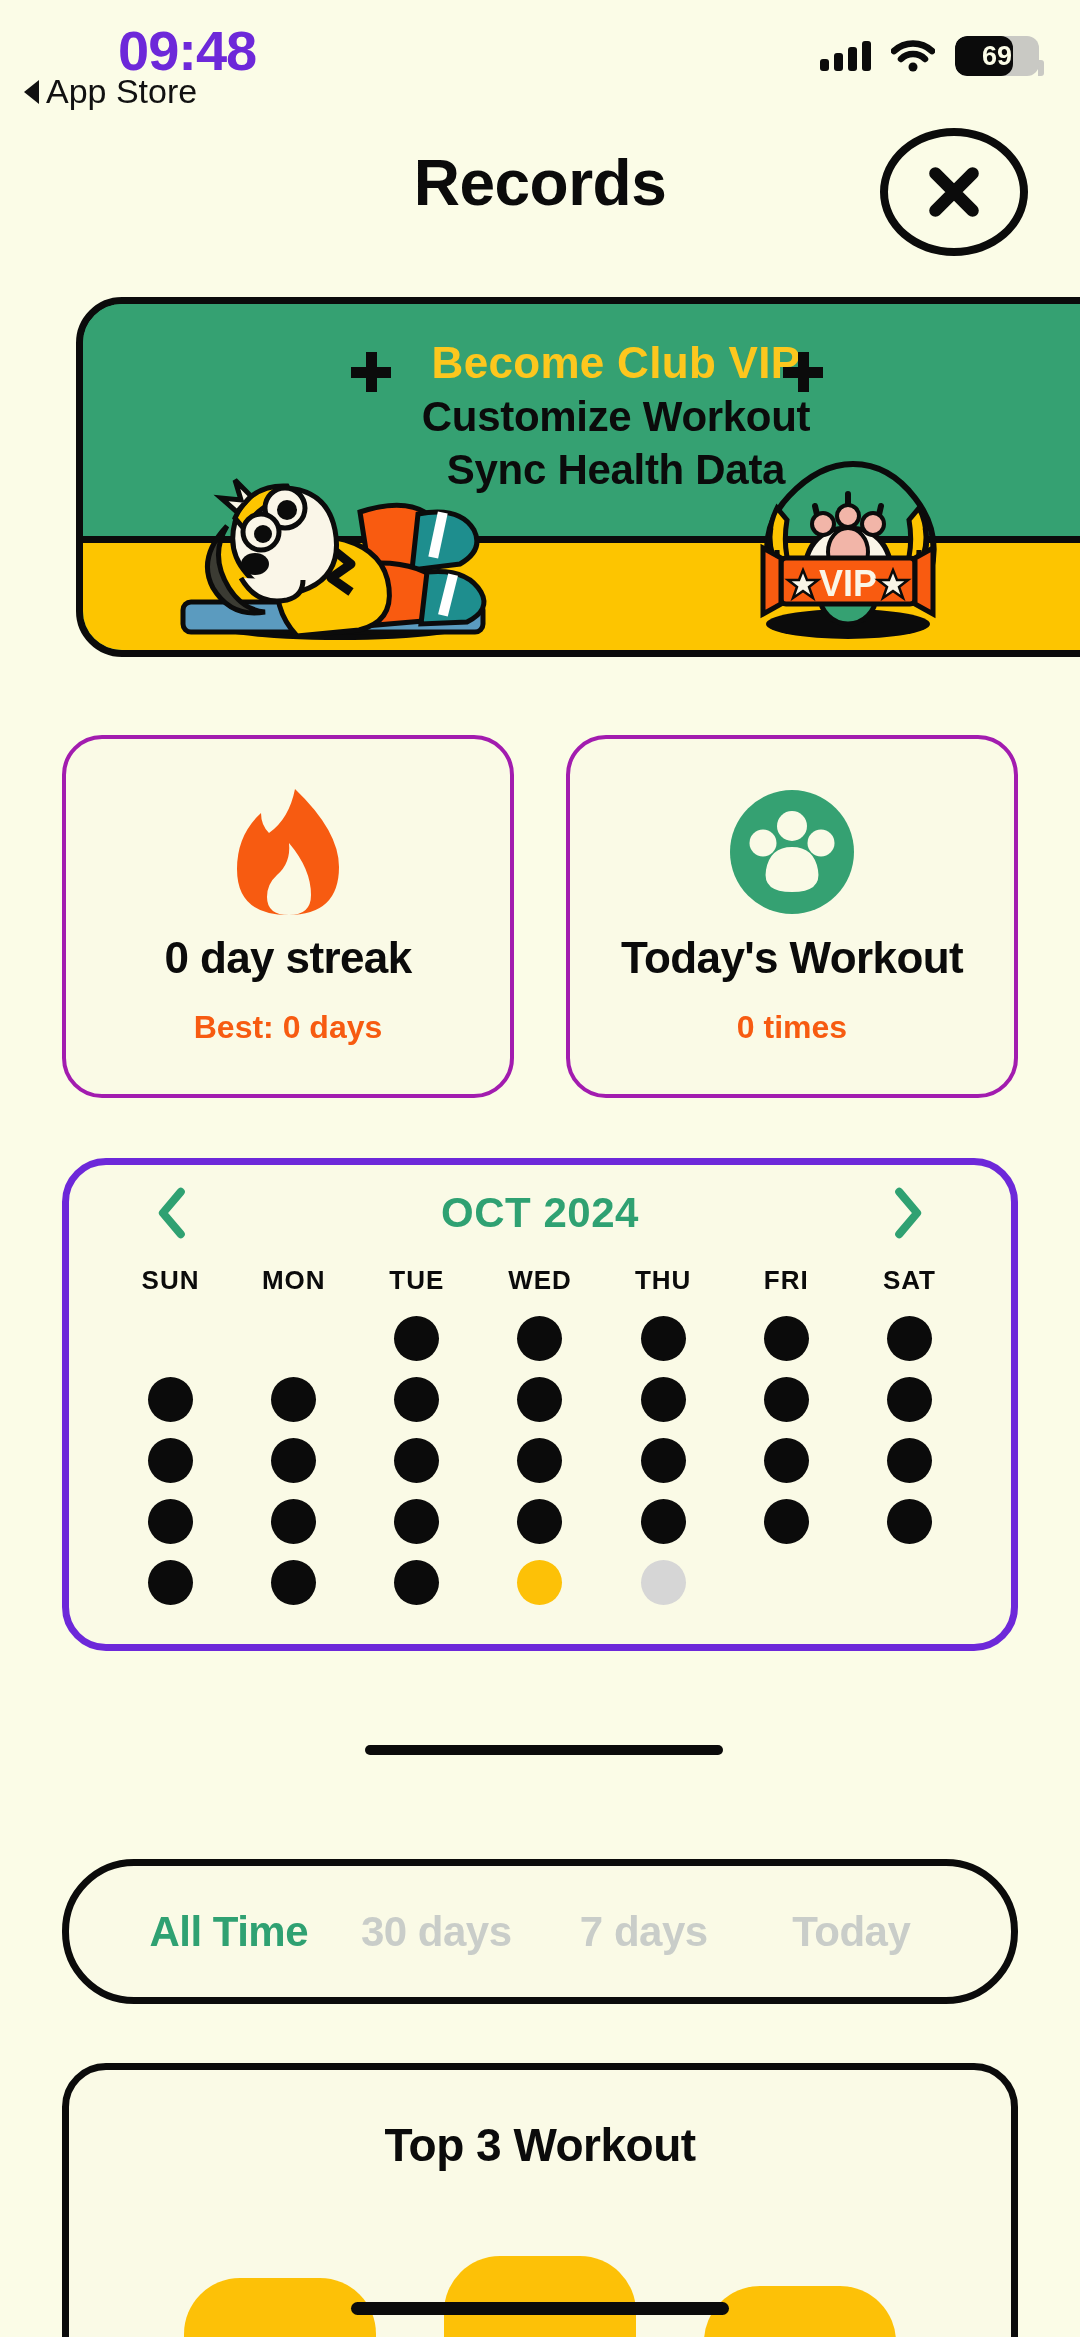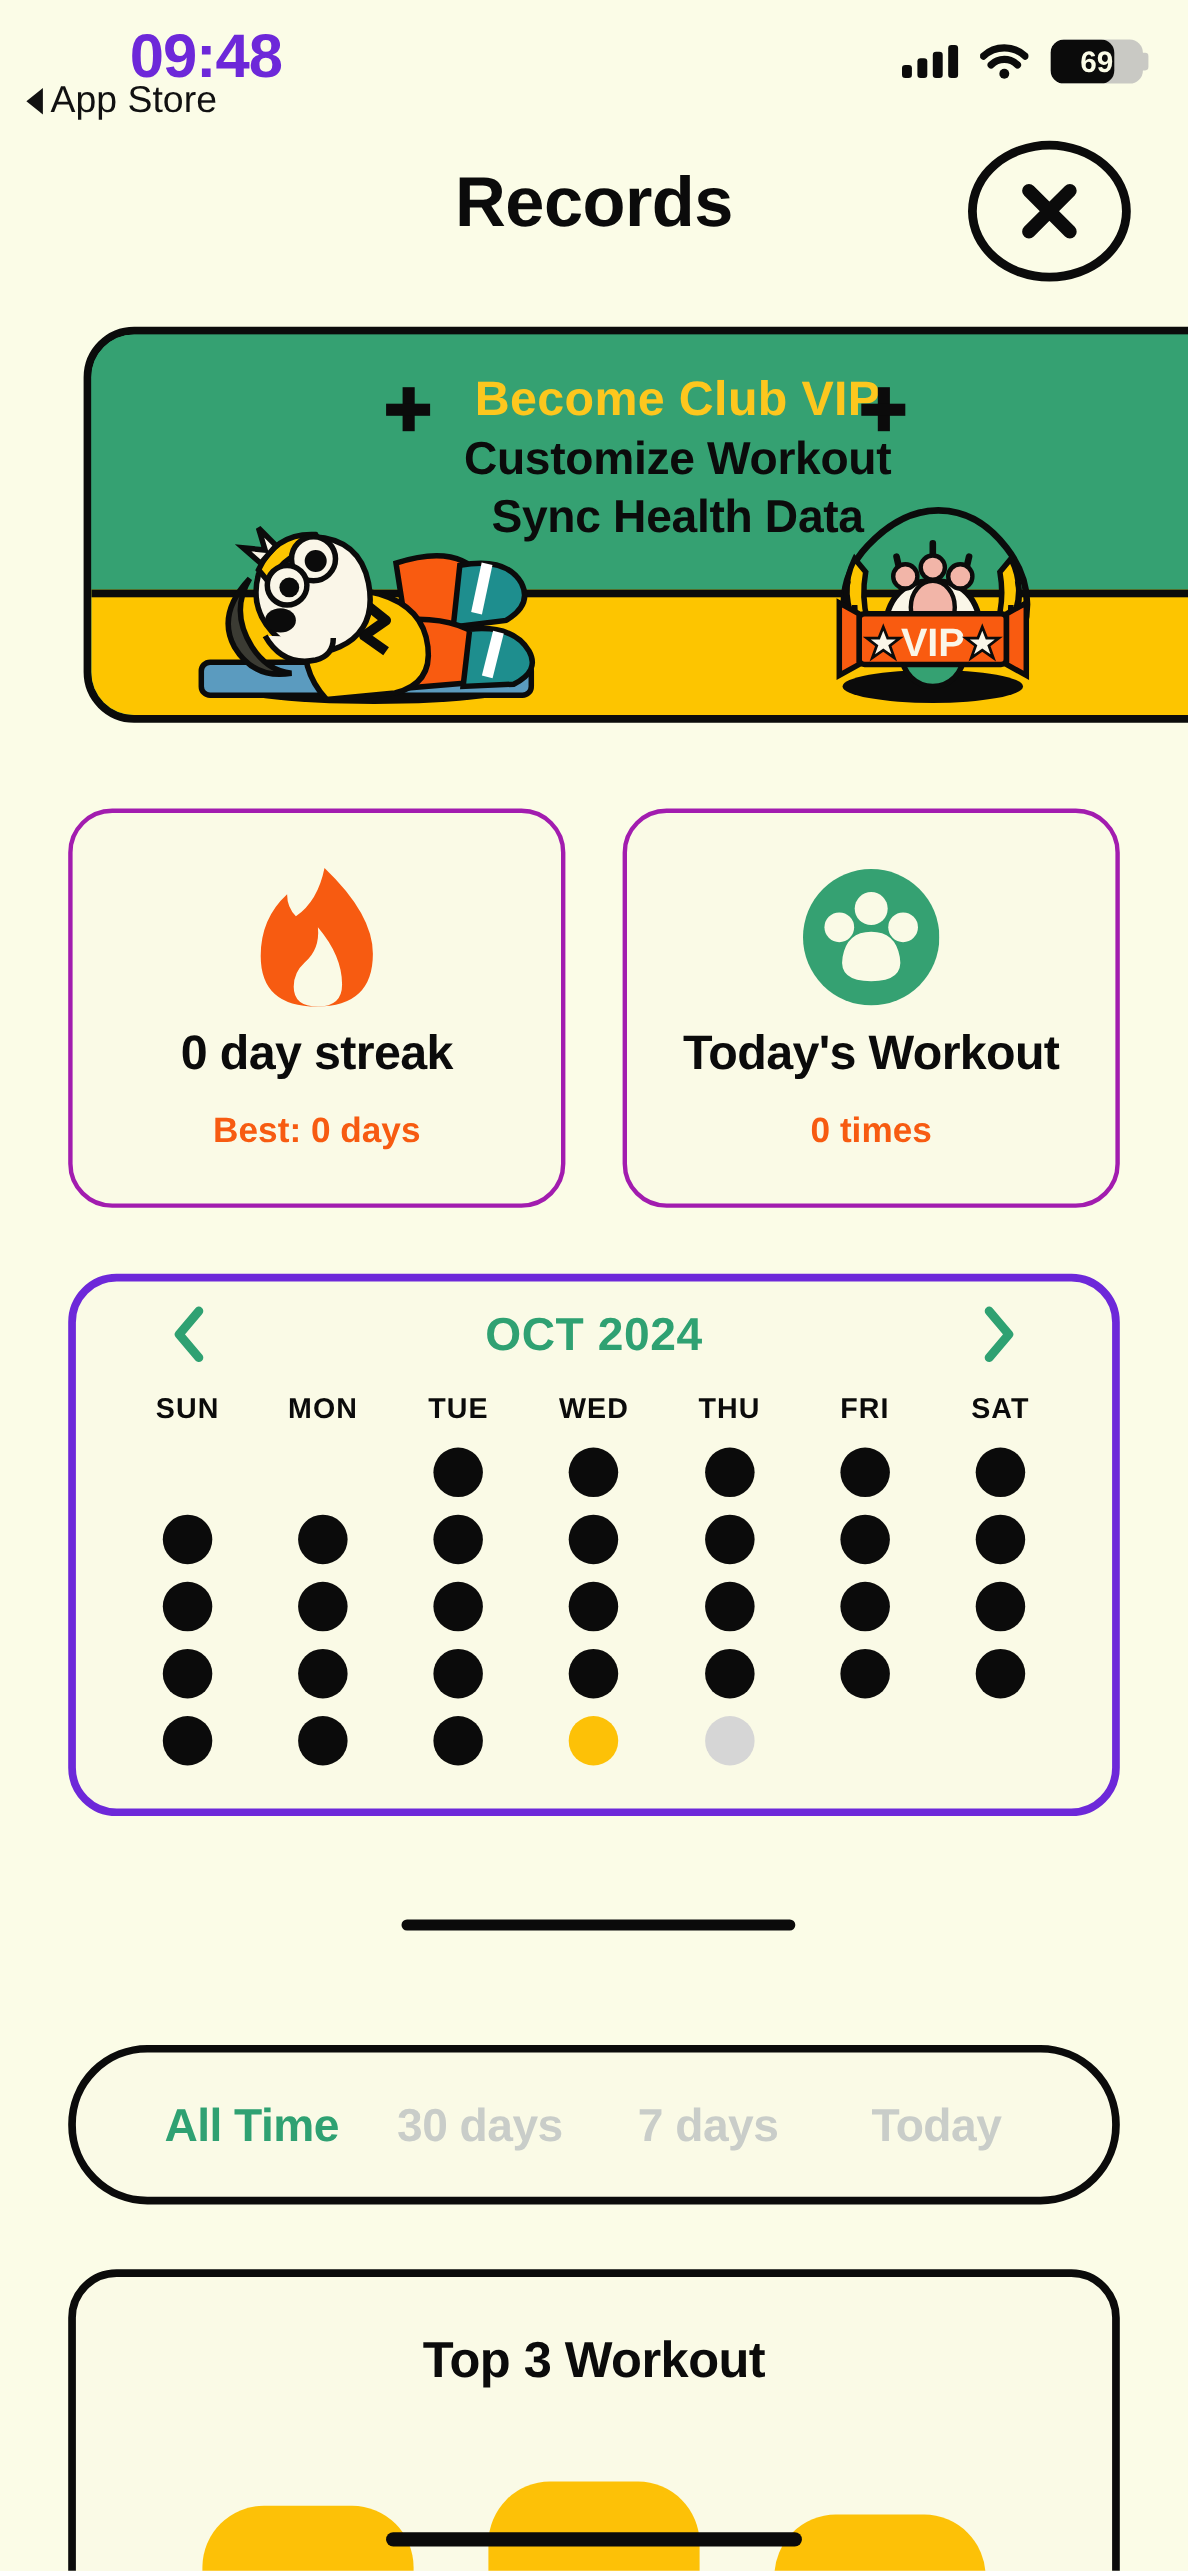--- a/index.html
+++ b/index.html
@@ -143,21 +143,21 @@
           <i></i>
           <i></i>
           <i></i>
           <i></i>
         </span>
       <svg width="44" height="32" viewBox="0 0 44 32">
         <path d="M3 11 A28 28 0 0 1 41 11" stroke="#0B0B0B" stroke-width="6.5" fill="none" stroke-linecap="round"></path>
         <path d="M10 19 A17 17 0 0 1 34 19" stroke="#0B0B0B" stroke-width="6.5" fill="none" stroke-linecap="round"></path>
         <circle cx="22" cy="27" r="4.5" fill="#0B0B0B"></circle>
       </svg>
-      <span style="display:flex;align-items:center;">
+      <span style="display:flex;align-items:flex-end;">
         <span class="batt">
           <span class="fill"></span>
           <span class="lvl">69</span>
         </span>
         <span class="batt-tip"></span>
       </span>
     </div>
   </div>
 
   <div class="header">

